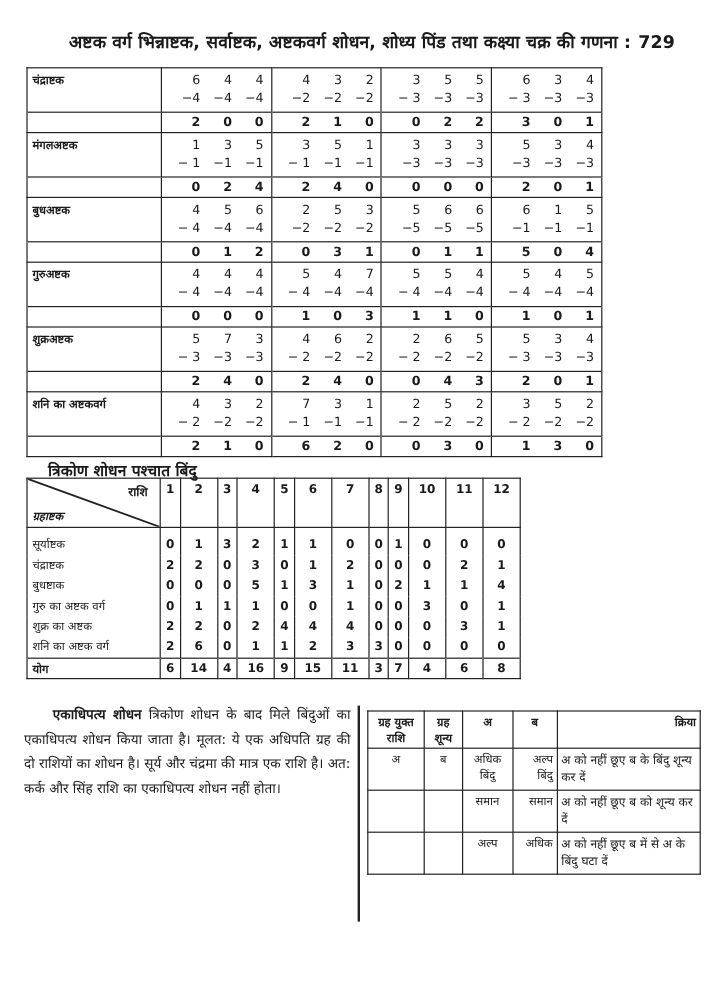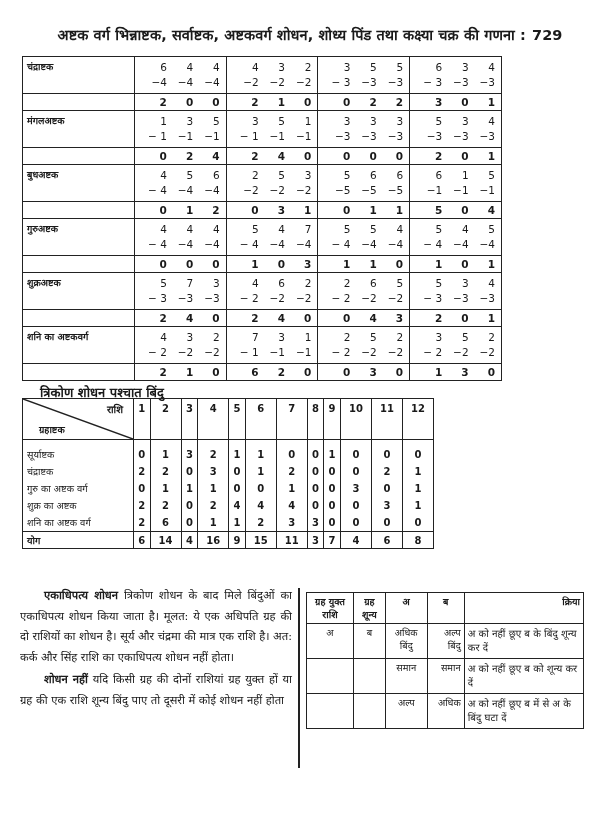--- a/index.html
+++ b/index.html
@@ -27,21 +27,21 @@
   .section-title { position: absolute; left: 40px; top: 383px; font-size: 13px; font-weight: bold; }
 
   
   #t2 { position: absolute; left: 22px; top: 398px; width: 412px; font-size: 10px; }
   #t2 th, #t2 td { border-left: 1.5px solid #222; border-right: 1.5px solid #222; text-align: center; padding: 0; }
   #t2 thead th { border-top: 1.5px solid #222; border-bottom: 1.5px solid #222; height: 36px; vertical-align: top;
                  padding-top: 4px; font-weight: bold; font-size: 10px; }
   #t2 thead th.corner { width: 110px; position: relative; padding: 0; }
   .corner .diag { position: absolute; left: 0; top: 0; width: 100%; height: 100%; }
   .corner .rashi { position: absolute; right: 10px; top: 3px; font-size: 10px; font-weight: bold; }
-  .corner .graha { position: absolute; left: 16px; bottom: 3px; font-size: 9.5px; font-weight: bold; }
+  .corner .graha { position: absolute; left: 4px; bottom: 3px; font-size: 9.5px; font-weight: bold; font-style: italic; }
   #t2 tbody td { height: 17px; line-height: 17px; font-weight: bold; }
   #t2 tbody tr:first-child td { padding-top: 6px; }
   #t2 tbody td.rowlabel { text-align: left; padding-left: 4px; font-size: 9.5px; font-weight: normal; }
   #t2 tfoot td { border-top: 1.5px solid #222; border-bottom: 1.5px solid #222; height: 16px; font-weight: bold;
                  text-align: center; }
   #t2 tfoot td.rowlabel { text-align: left; padding-left: 4px; font-size: 9.5px; margin-top: 48px; }
 
   
   .para-block { position: absolute; left: 20px; top: 586px; width: 272px; font-size: 11.3px; line-height: 20.5px;
                 text-align: justify; }
@@ -615,20 +615,35 @@
         <td>0</td>
         <td>1</td>
         <td>2</td>
         <td>0</td>
         <td>0</td>
         <td>0</td>
         <td>2</td>
         <td>1</td>
       </tr>
       <tr>
+        <td class="rowlabel">बुधष्टाक</td>
+        <td>0</td>
+        <td>0</td>
+        <td>0</td>
+        <td>5</td>
+        <td>1</td>
+        <td>3</td>
+        <td>1</td>
+        <td>0</td>
+        <td>2</td>
+        <td>1</td>
+        <td>1</td>
+        <td>4</td>
+      </tr>
+      <tr>
         <td class="rowlabel">गुरु का अष्टक वर्ग</td>
         <td>0</td>
         <td>1</td>
         <td>1</td>
         <td>1</td>
         <td>0</td>
         <td>0</td>
         <td>1</td>
         <td>0</td>
         <td>0</td>
@@ -681,21 +696,20 @@
         <td>7</td>
         <td>4</td>
         <td>6</td>
         <td>8</td>
       </tr>
     </tfoot>
 </table>
 
 <div class="para-block">
   <p class="indent"><b>एकाधिपत्य शोधन</b><span> त्रिकोण शोधन के बाद मिले बिंदुओं का एकाधिपत्य शोधन किया जाता है। मूलत: ये एक अधिपति ग्रह की दो राशियों का शोधन है। सूर्य और चंद्रमा की मात्र एक राशि है। अत: कर्क और सिंह राशि का एकाधिपत्य शोधन नहीं होता।</span></p>
-  <p class="indent"><b>शोधन नहीं</b><span> यदि किसी ग्रह की दोनों राशियां ग्रह युक्त हों या ग्रह की एक राशि शून्य बिंदु पाए तो दूसरी में कोई शोधन नहीं होता</span></p>
 </div>
 <div class="vrule"></div>
 
 <table id="t3">
   <thead>
       <tr id="t3head">
         <th class="">ग्रह युक्त राशि</th>
         <th class="">ग्रह शून्य</th>
         <th class="">अ</th>
         <th class="">ब</th>

